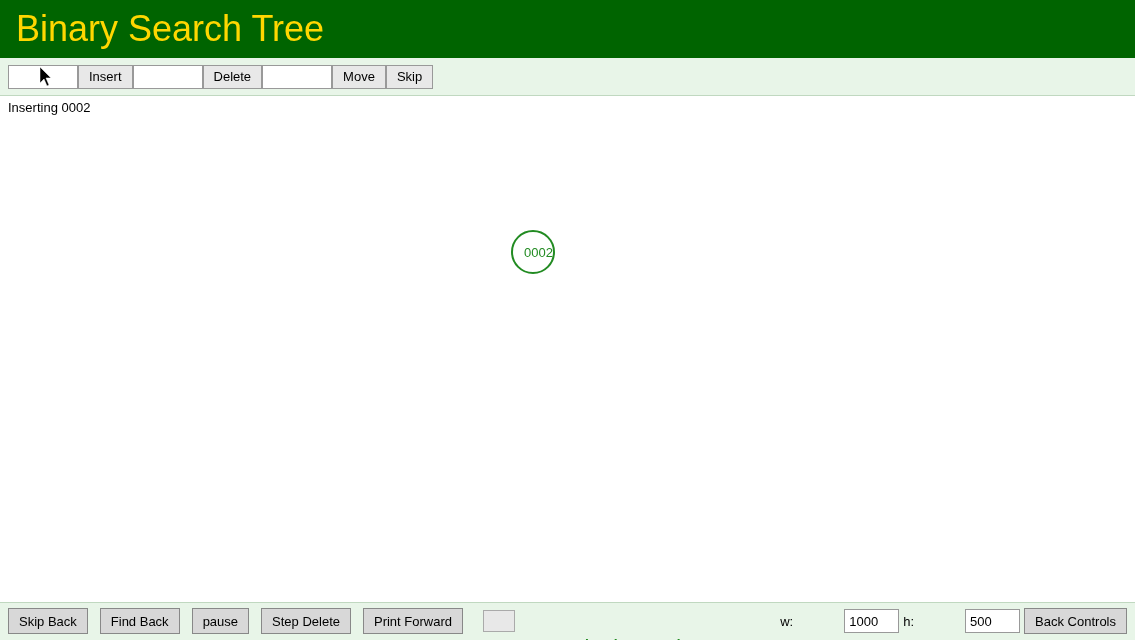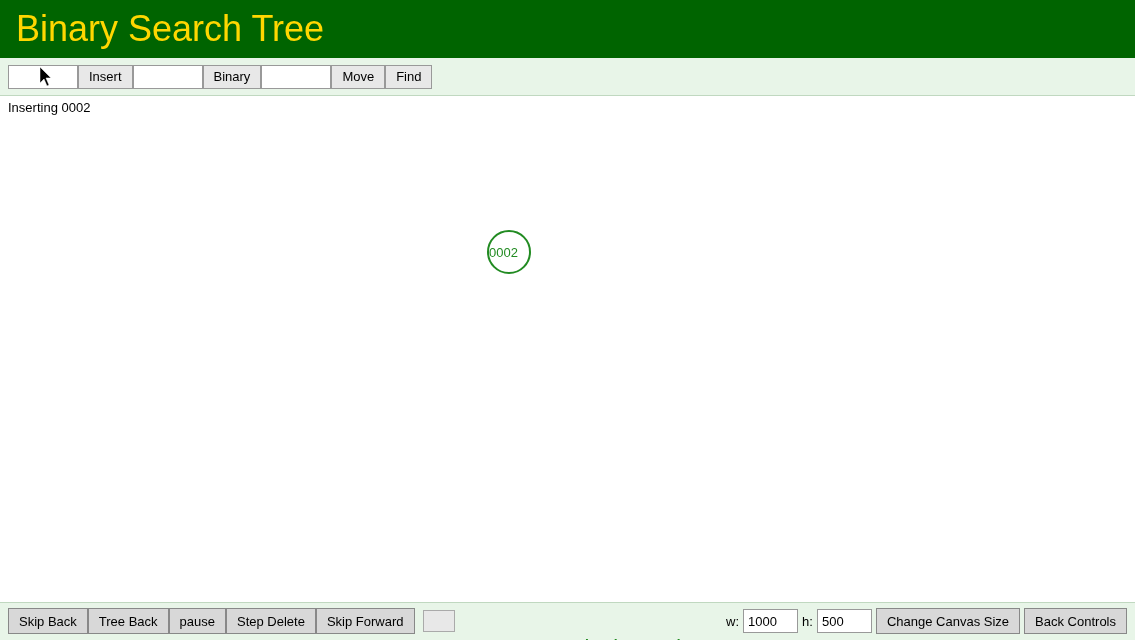--- a/index.html
+++ b/index.html
@@ -54,24 +54,25 @@
     }
 
     .tree-node {
       position: absolute;
       width: 44px;
       height: 44px;
       border-radius: 50%;
       border: 2px solid #228B22;
       display: flex;
       align-items: center;
-      justify-content: flex-start;
+      justify-content: flex-end;
       font-size: 13px;
       color: #228B22;
       background: #fff;
+      margin-left: 24px;
     }
 
     #bottom-area {
       background: #e8f5e8;
       border-top: 1px solid #c0d8c0;
       height: 60px;
       display: flex;
       flex-direction: column;
       justify-content: space-around;
       padding: 4px 8px;
@@ -79,21 +80,21 @@
 
     #animation-status {
       color: #228B22;
       font-size: 13px;
       padding-left: 2px;
     }
 
     #controls-row {
       display: flex;
       align-items: center;
-      gap: 0;
+      gap: 12px;
     }
 
     #controls-row button {
       height: 26px;
       padding: 0 10px;
       border: 1px solid #888;
       background: #d8d8d8;
       cursor: pointer;
       font-size: 13px;
     }
@@ -119,20 +120,21 @@
     }
     #canvas-size-controls label {
       font-size: 13px;
     }
     #canvas-size-controls input[type="text"] {
       width: 55px;
       height: 24px;
       border: 1px solid #999;
       padding: 2px 4px;
       font-size: 13px;
+      margin-left: 47px;
     }
     #canvas-size-controls button {
       height: 26px;
       padding: 0 10px;
       border: 1px solid #888;
       background: #d8d8d8;
       cursor: pointer;
       font-size: 13px;
     }
 
@@ -170,57 +172,56 @@
 <div id="toolbar">
 
   <div style="position:relative; width:70px;">
     <input type="text" value="" style="">
     <svg class="cursor-pointer" style="position:absolute;left:32px;top:2px;width:14px;height:20px;pointer-events:none;" viewBox="0 0 14 20">
       <polygon points="0,0 0,16 4,12 7,19 9,18 6,11 11,11" fill="#000" stroke="#fff" stroke-width="0.5"></polygon>
     </svg>
   </div>
   <button>Insert</button>
   <input type="text" value="" style="width: 70px; height: 24px; border: 1px solid rgb(153, 153, 153); padding: 2px 4px; font-size: 13px;">
-  <button>Binary</button>
+  <button>Delete</button>
   <input type="text" value="" style="width: 70px; height: 24px; border: 1px solid rgb(153, 153, 153); padding: 2px 4px; font-size: 13px;">
   <button>Move</button>
-  <button>Find</button>
+  <button>Skip</button>
 </div>
 
 <div id="status-bar">
   <span>Inserting 0002</span>
 </div>
 
 <div id="main-content">
   <div style="position:relative; width:100%; height:100%; background:#fff;">
 
     <div class="tree-node" style="left:487px; top:112px;">
       <span>0002</span>
     </div>
   </div>
 </div>
 
 <div id="bottom-area">
   <div id="controls-row">
     <button>Skip Back</button>
-    <button>Tree Back</button>
+    <button>Find Back</button>
     <button>pause</button>
     <button>Step Delete</button>
-    <button>Skip Forward</button>
+    <button>Print Forward</button>
 
     <div id="speed-slider-container">
       <div id="speed-slider" style="width:32px;height:22px;border:1px solid #aaa;background:#e8e8e8;cursor:pointer;"></div>
     </div>
 
     <div id="canvas-size-controls">
       <label>w:</label>
       <input type="text" value="1000" style="">
       <label>h:</label>
       <input type="text" value="500" style="">
-      <button>Change Canvas Size</button>
       <button>Back Controls</button>
     </div>
   </div>
 
   <div style="display:flex; align-items:center; justify-content:space-between;">
     <div id="animation-status">Animation Running</div>
     <div id="animation-speed-label" style="flex:1; text-align:center; color:#228B22; font-size:14px; font-weight:bold;">Animation Speed</div>
   </div>
 </div>
 

